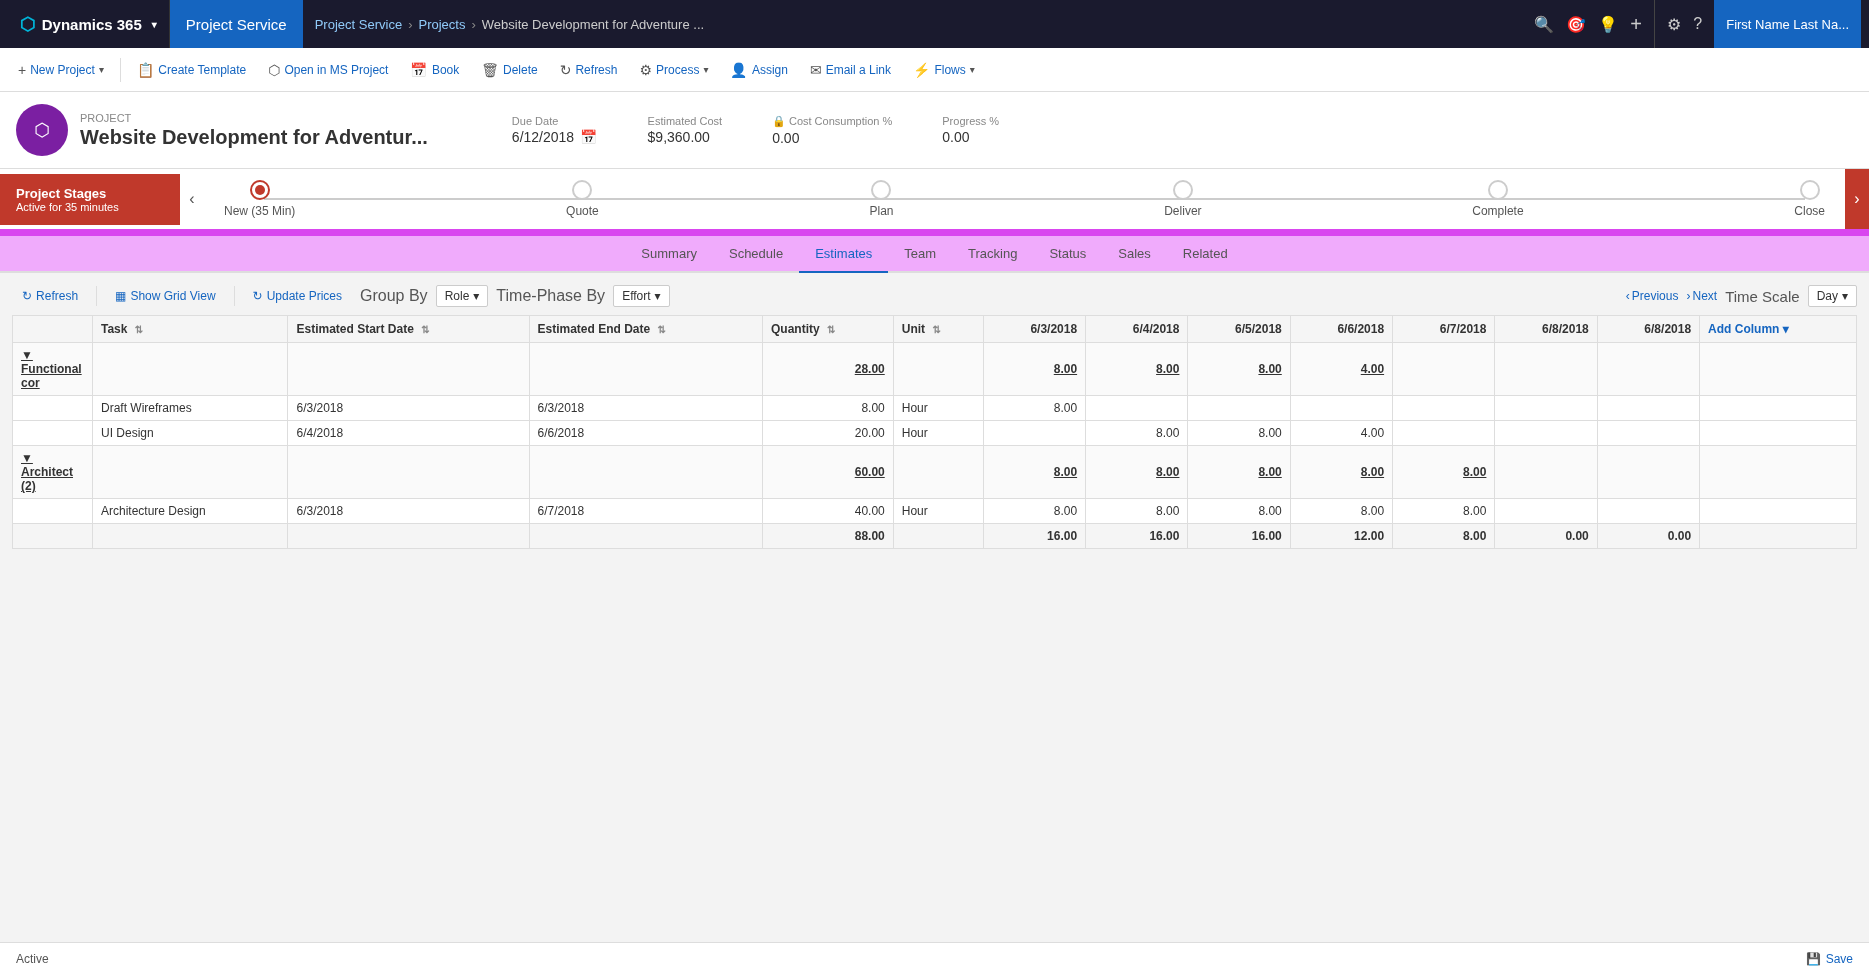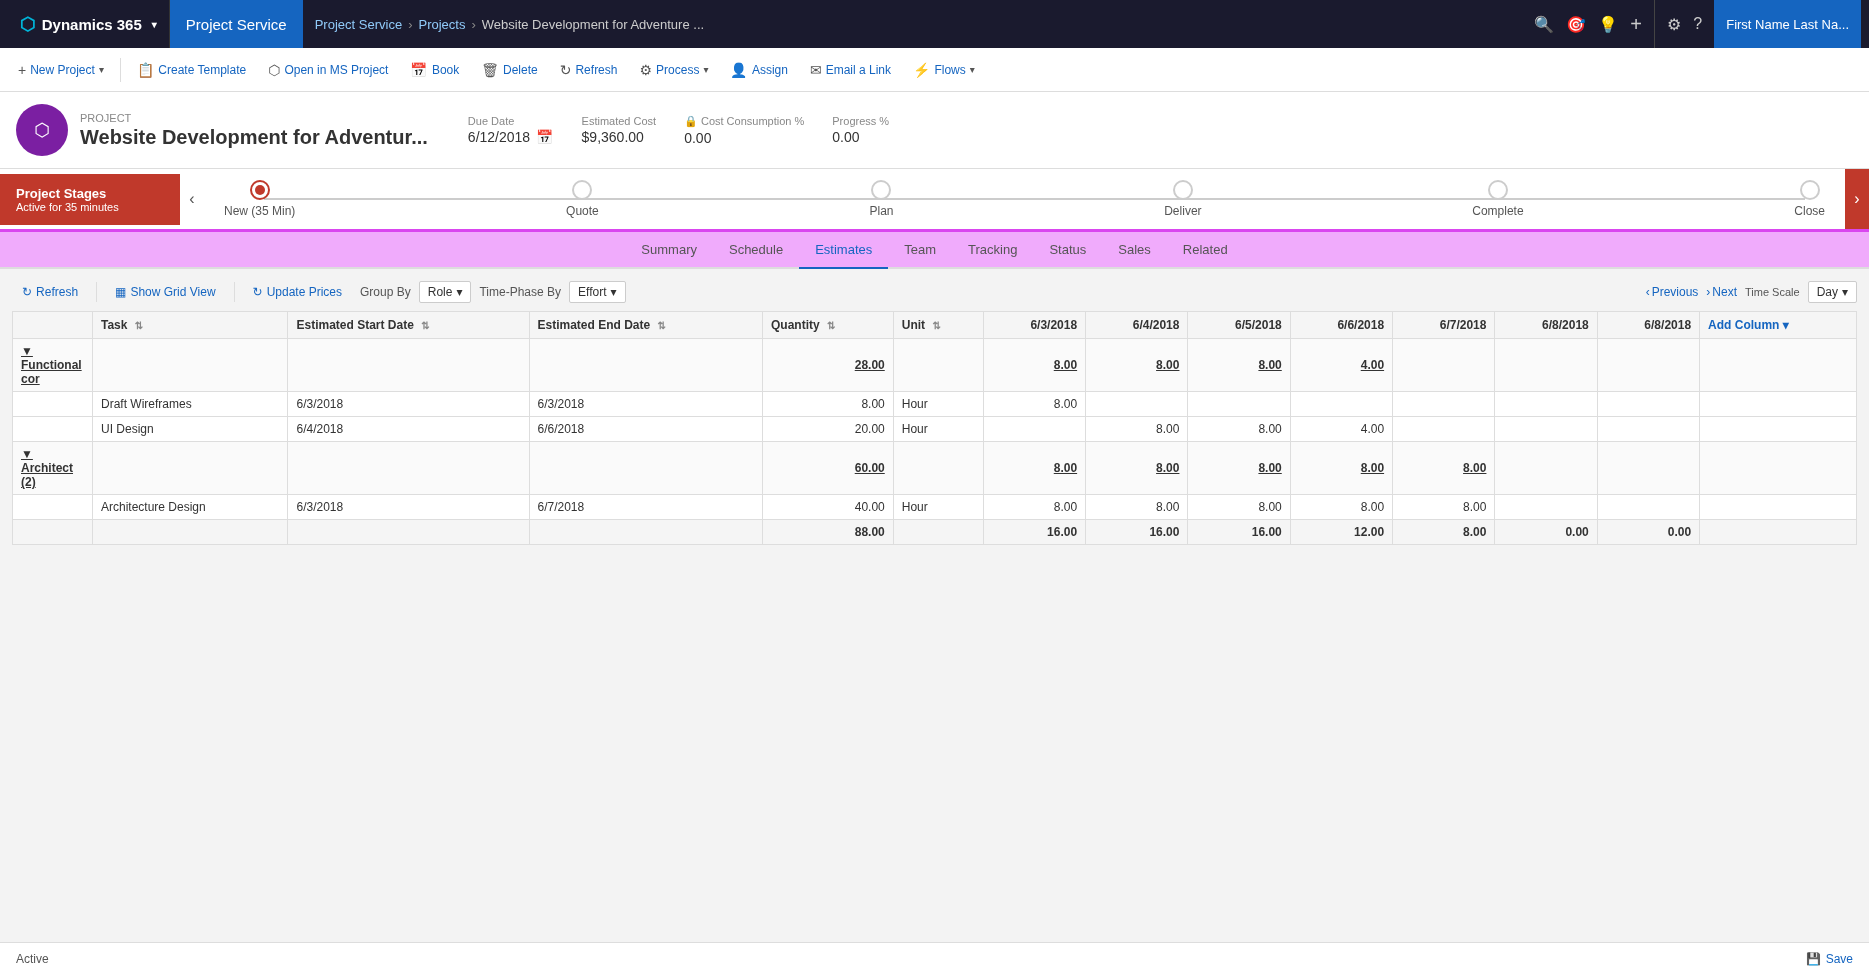--- a/index.html
+++ b/index.html
@@ -53,29 +53,29 @@
       display: flex; align-items: center; gap: 40px;
     }
     .project-icon {
       width: 52px; height: 52px; background: #7b1fa2; border-radius: 50%;
       display: flex; align-items: center; justify-content: center;
       color: #fff; font-size: 18px; flex-shrink: 0;
     }
     .project-info { flex: 1; }
     .project-label { font-size: 11px; color: #888; text-transform: uppercase; }
     .project-title { font-size: 20px; font-weight: 600; color: #333; margin-top: 2px; }
-    .project-meta { display: flex; gap: 28px; }
+    .project-meta { display: flex; gap: 50px; margin-left: 44px; }
     .meta-item { display: flex; flex-direction: column; }
     .meta-label { font-size: 11px; color: #888; }
     .meta-value { font-size: 14px; color: #333; margin-top: 2px; display: flex; align-items: center; gap: 6px; }
     .meta-value .cal-icon { color: #555; font-size: 14px; }
 
     
     .stages-container {
-      background: #fff; border-bottom: 3px solid #d946ef; padding: 0;
+      background: #fff; border-bottom: 7px solid #d946ef; padding: 0;
       display: flex; align-items: center; position: relative;
     }
     .stages-label {
       background: #c0392b; color: #fff; padding: 12px 16px; font-size: 13px;
       font-weight: 600; min-width: 180px; cursor: pointer; display: flex;
       align-items: center; justify-content: space-between;
     }
     .stages-label .sub { font-size: 11px; font-weight: 400; }
     .stages-nav-left, .stages-nav-right {
       width: 24px; display: flex; align-items: center; justify-content: center;
@@ -119,32 +119,32 @@
     .estimates-toolbar {
       display: flex; align-items: center; gap: 8px; margin-bottom: 8px;
       flex-wrap: wrap;
     }
     .est-btn {
       display: flex; align-items: center; gap: 4px; padding: 4px 10px;
       background: none; border: none; cursor: pointer; color: #1565c0;
       font-size: 12px;
     }
     .est-sep { width: 1px; height: 20px; background: #ddd; }
-    .est-label { font-size: 12px; color: #555; }
+    .est-label { font-size: 16px; color: #555; }
     .est-select {
       display: flex; align-items: center; gap: 4px; border: 1px solid #ccc;
       padding: 3px 8px; background: #fff; cursor: pointer; font-size: 12px;
       border-radius: 2px; color: #333;
     }
     .est-right { margin-left: auto; display: flex; align-items: center; gap: 8px; }
     .est-nav-btn {
       display: flex; align-items: center; gap: 2px; background: none; border: none;
       cursor: pointer; color: #1565c0; font-size: 12px;
     }
-    .timescale-label { font-size: 11px; color: #555; }
+    .timescale-label { font-size: 15px; color: #555; }
     .timescale-select {
       display: flex; align-items: center; gap: 4px; border: 1px solid #ccc;
       padding: 3px 8px; background: #fff; cursor: pointer; font-size: 12px;
       border-radius: 2px; color: #333;
     }
 
     
     .estimates-table { width: 100%; border-collapse: collapse; background: #fff; border: 1px solid #ddd; font-size: 12px; }
     .estimates-table th {
       background: #f5f5f5; border: 1px solid #ddd; padding: 6px 8px;

